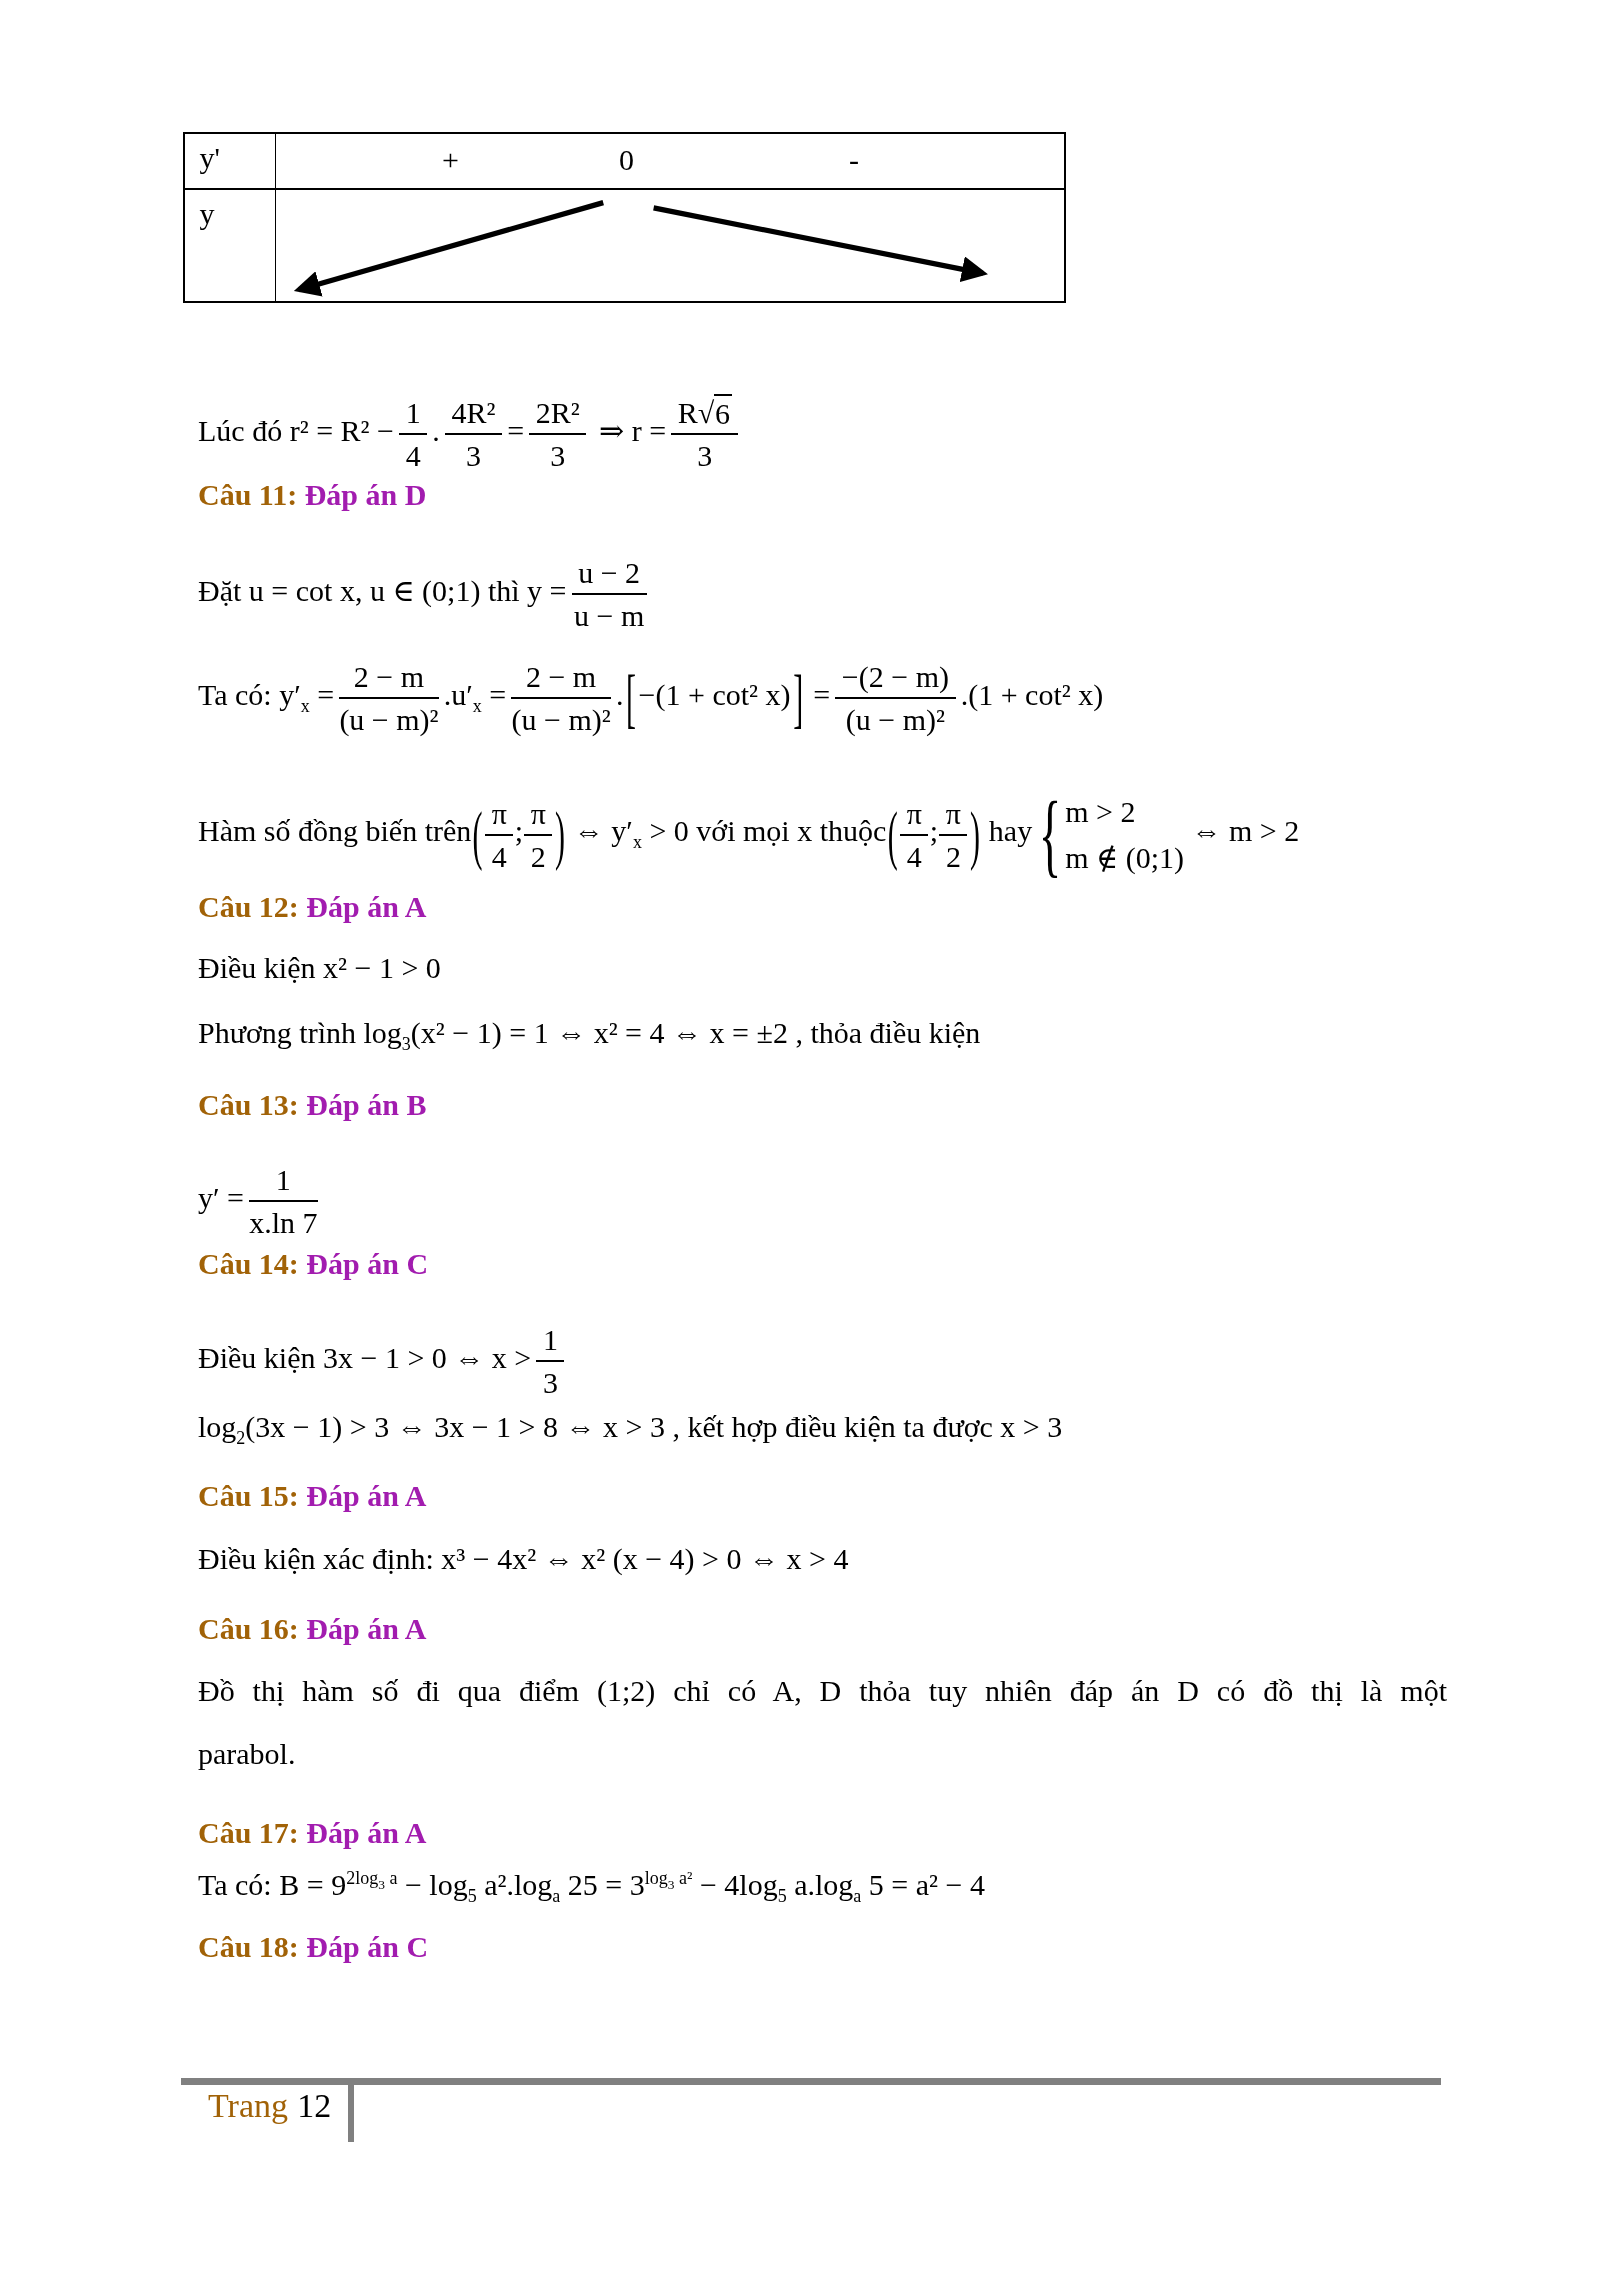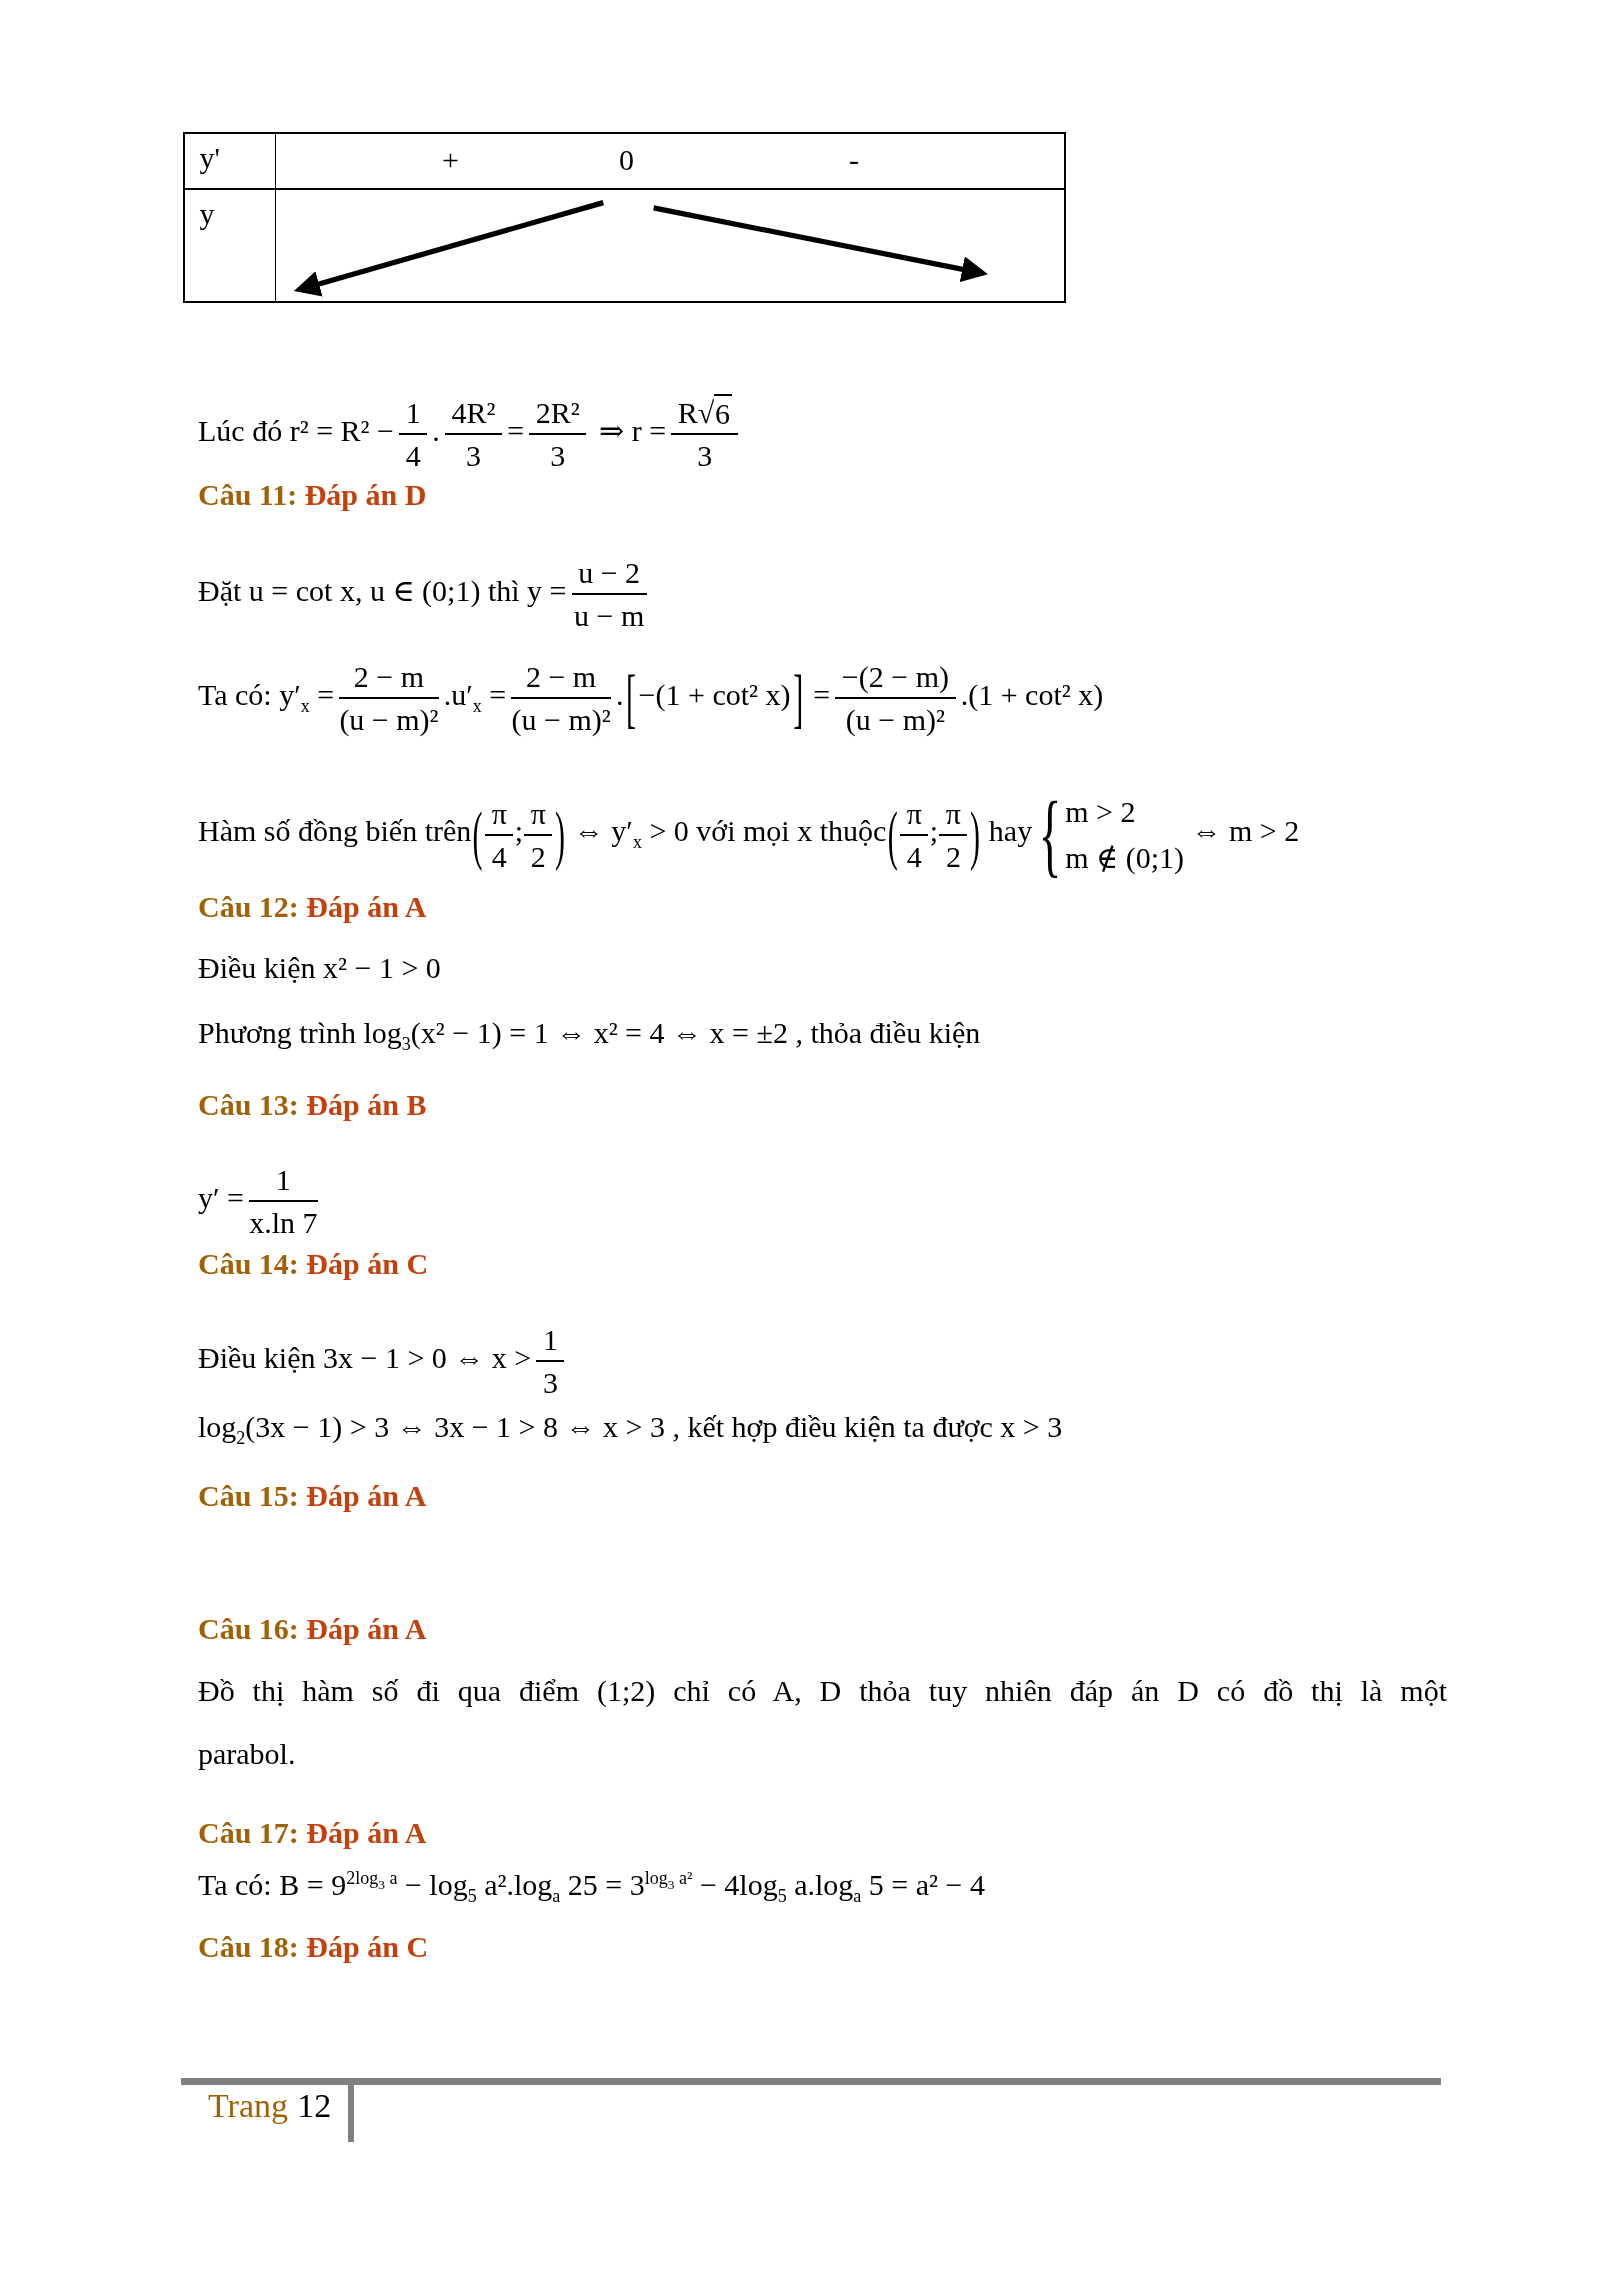--- a/index.html
+++ b/index.html
@@ -17,21 +17,21 @@
   .vt-label{border-right:1.3px solid #000;font-size:30px;padding:6.5px 0 0 14.4px;box-sizing:border-box;}
   .vt-r1{border-bottom:2.6px solid #000;}
   .vt-cell1{position:relative;border-bottom:2.6px solid #000;font-size:30px;}
   .vt-cell1 .sg{position:absolute;top:9.2px;}
   .vt-cell2{position:relative;}
   .vt-cell2 svg{position:absolute;left:0;top:0;}
   
   .line{position:absolute;left:198px;font-size:30px;line-height:37px;white-space:nowrap;}
   .qh{position:absolute;left:198px;font-size:30px;line-height:37px;font-weight:bold;white-space:nowrap;}
   .qh .q{color:#a16207;}
-  .qh .a{color:#c2410c;margin-top:32px;}
+  .qh .a{color:#a21caf;margin-top:32px;}
   sub{font-size:0.6em;}
   sup{font-size:0.6em;}
   sup sub{font-size:0.75em;}
   
   .fr{display:inline-block;vertical-align:middle;text-align:center;margin:0 5.2px;line-height:1.05;}
   .fr .n{display:block;border-bottom:2px solid #000;padding:1.3px 6.5px 4.6px;}
   .fr .d{display:block;padding-top:4.6px;}
   .rad{border-top:2px solid #000;padding:0.7px 2px 0 0.7px;}
   
   .bigp{display:inline-block;vertical-align:middle;transform:scaleY(2.15);line-height:1;margin:0 1.3px;font-weight:400;}
@@ -105,20 +105,21 @@
     <span class="a">Đáp án B</span></div>
   <div class="line" style="top:1163px;"><span>y′ =</span><span class="fr"><span class="n">1</span><span class="d">x.ln 7</span></span></div>
 
   <div class="qh" style="top:1245px;"><span class="q">Câu 14:</span>
     <span class="a">Đáp án C</span></div>
   <div class="line" style="top:1323px;"><span>Điều kiện 3x − 1 &gt; 0 ⇔ x &gt;</span><span class="fr"><span class="n">1</span><span class="d">3</span></span></div>
   <div class="line" style="top:1408px;"><span>log</span><sub>2</sub><span>(3x − 1) &gt; 3 ⇔ 3x − 1 &gt; 8 ⇔ x &gt; 3 , kết hợp điều kiện ta được x &gt; 3</span></div>
 
   <div class="qh" style="top:1477px;"><span class="q">Câu 15:</span>
     <span class="a">Đáp án A</span></div>
+  <div class="line" style="top:1540px;">Điều kiện xác định: x³ − 4x² ⇔ x² (x − 4) &gt; 0 ⇔ x &gt; 4</div>
 
   <div class="qh" style="top:1610px;"><span class="q">Câu 16:</span>
     <span class="a">Đáp án A</span></div>
   <div class="line just" style="top:1672px;">Đồ thị hàm số đi qua điểm (1;2) chỉ có A, D thỏa tuy nhiên đáp án D có đồ thị là một</div>
   <div class="line" style="top:1735px;">parabol.</div>
 
   <div class="qh" style="top:1814px;"><span class="q">Câu 17:</span>
     <span class="a">Đáp án A</span></div>
   <div class="line" style="top:1860px;"><span>Ta có: B = 9</span><sup><span>2log</span><sub>3</sub><span> a</span></sup>
     <span>− log</span><sub>5</sub>

